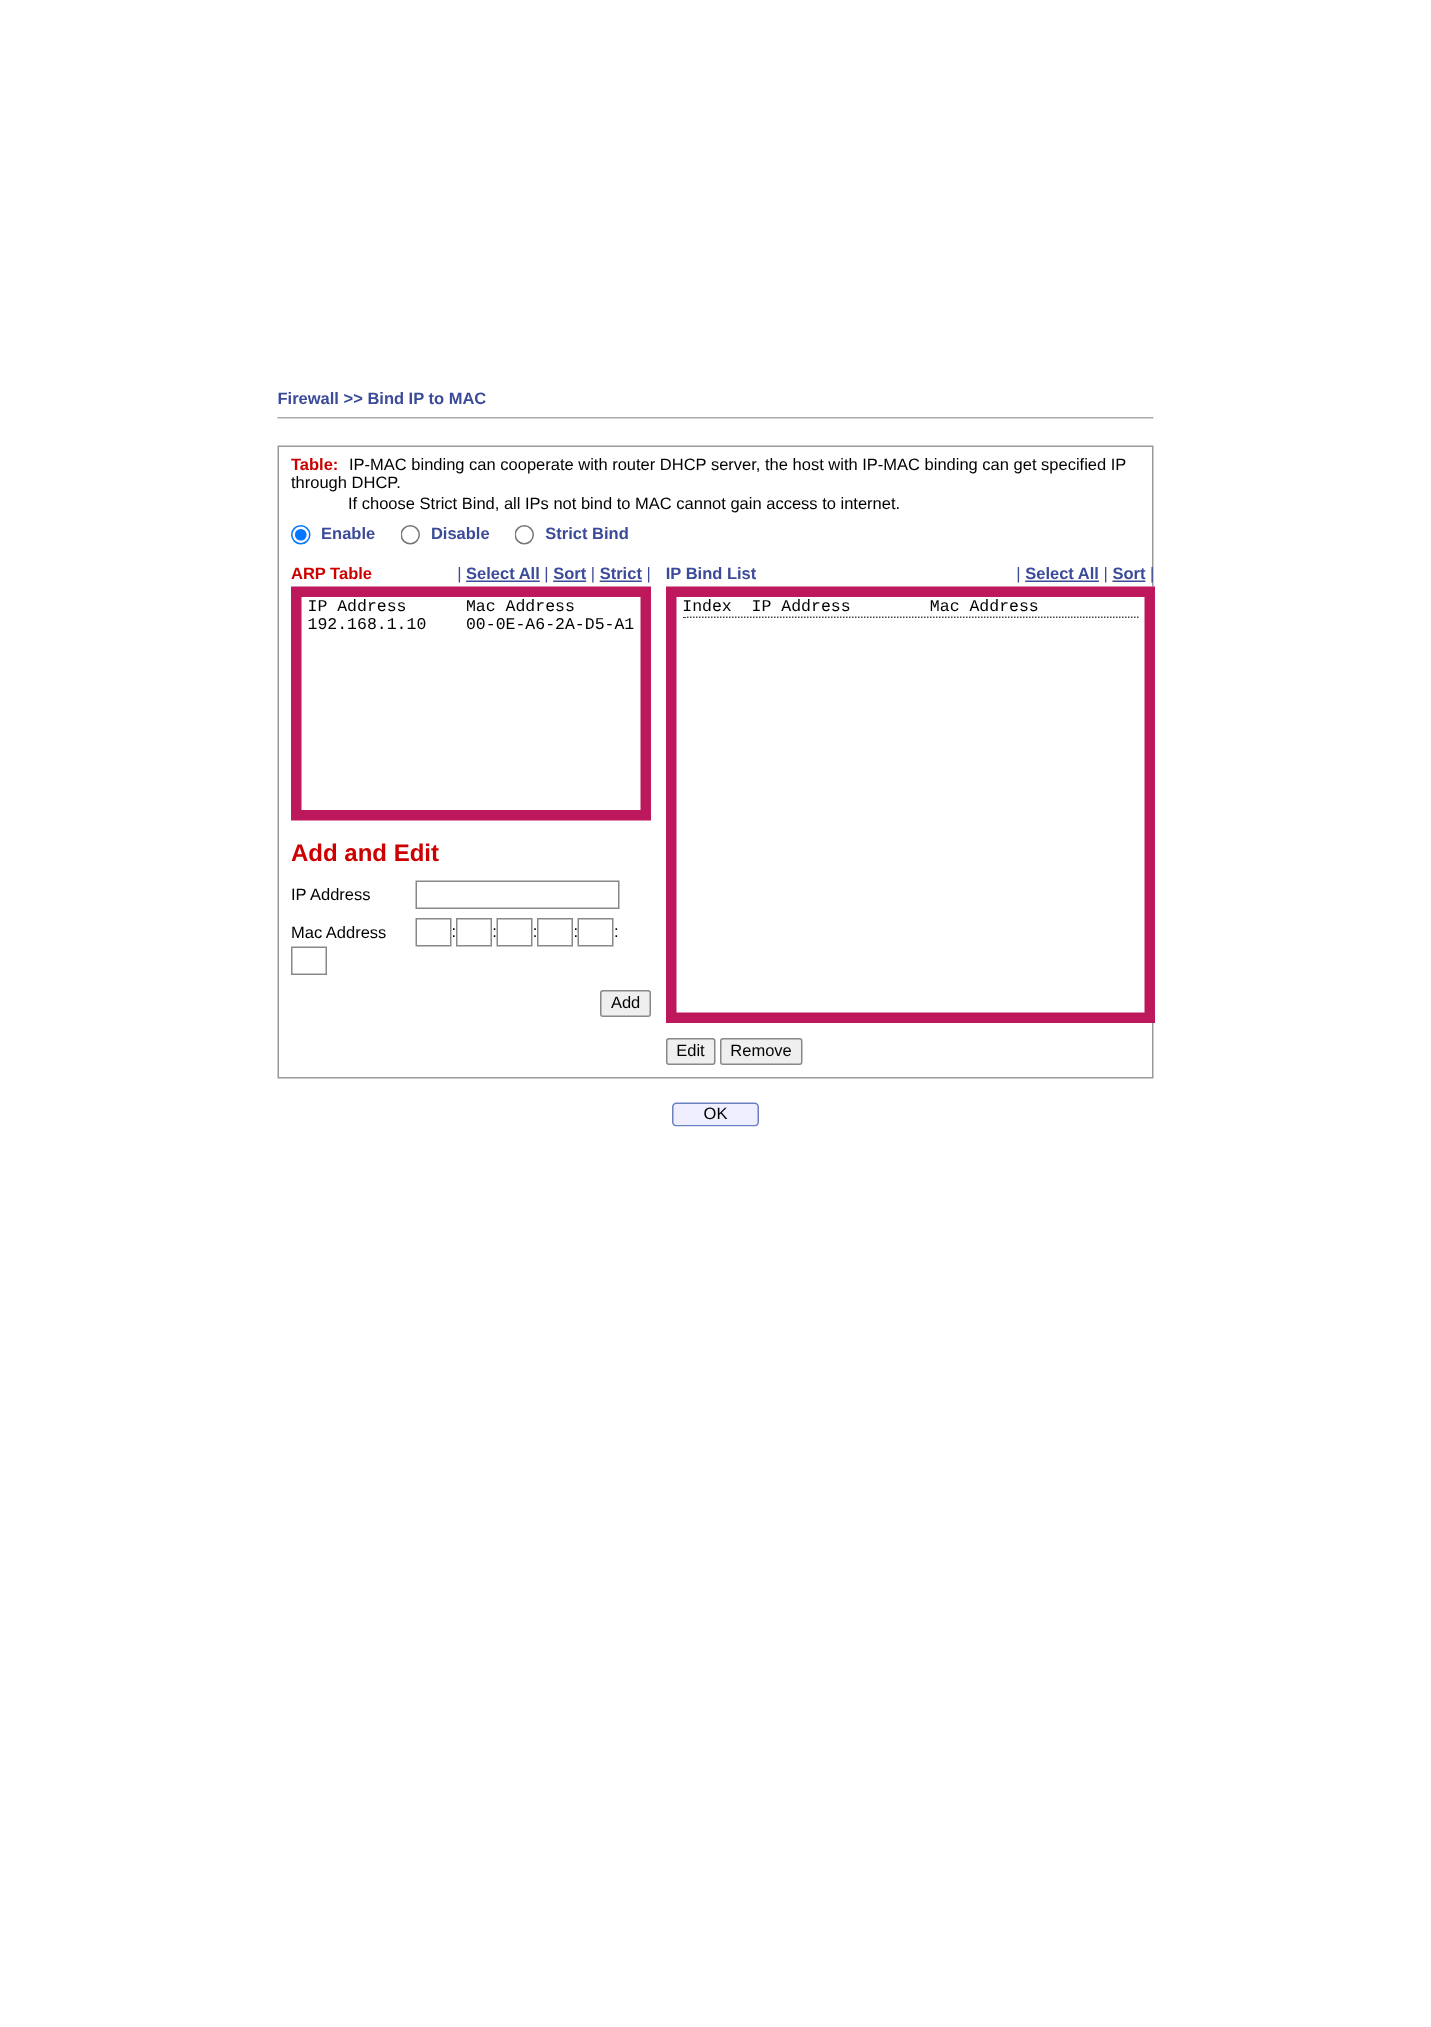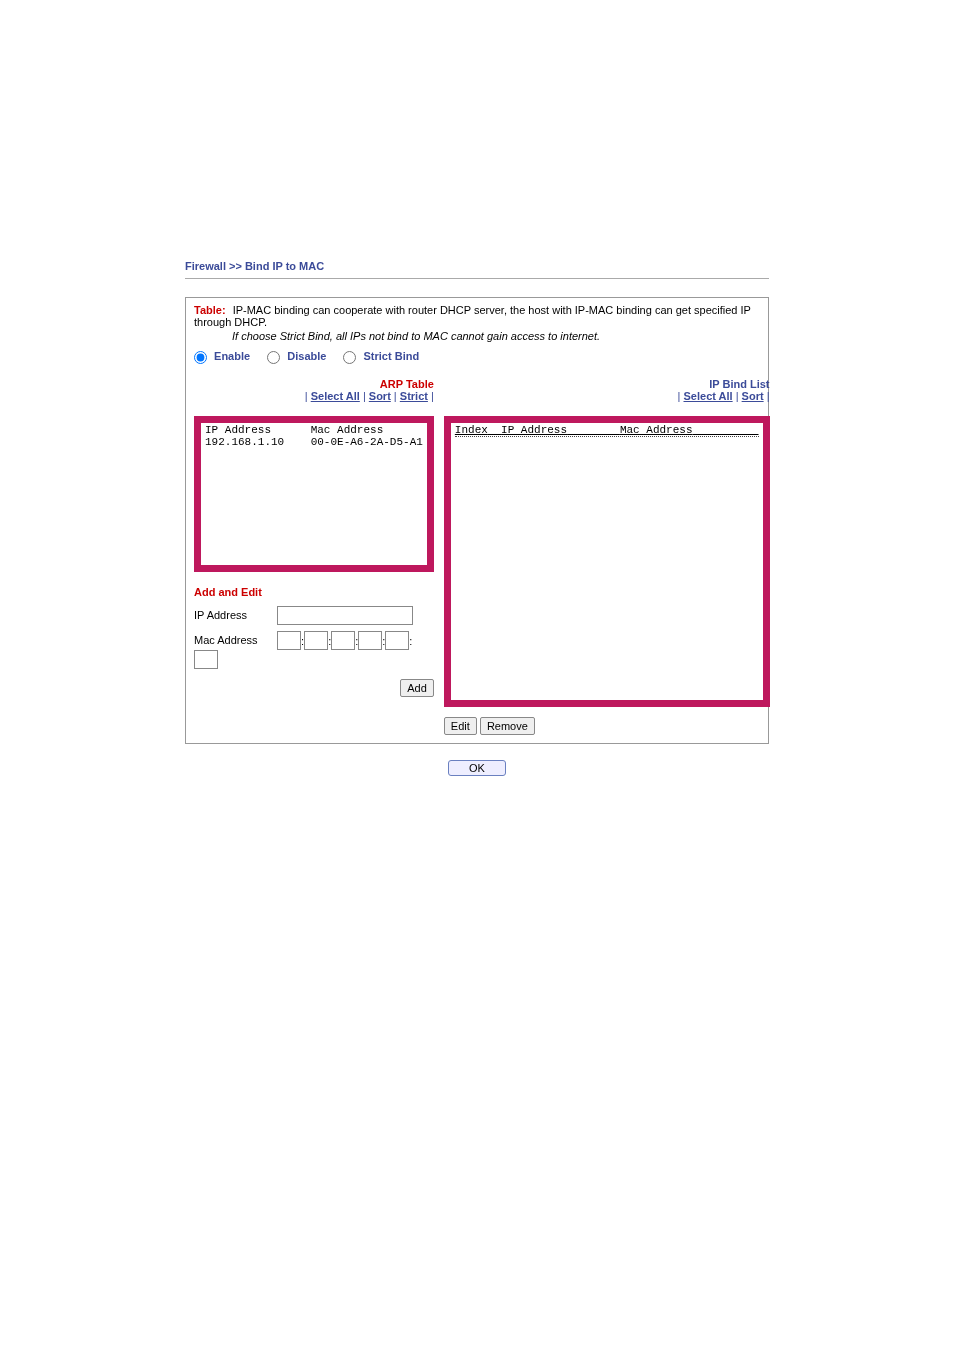--- a/index.html
+++ b/index.html
@@ -38,21 +38,20 @@
     .note-label {
       color: #cc0000;
       font-weight: bold;
     }
     .note-text {
       margin-left: 4px;
     }
     .note-line2 {
       margin-left: 38px;
       margin-top: 2px;
-      font-style: italic;
     }
     .radio-row {
       margin-top: 8px;
     }
     .radio-row label {
       color: #3b4b99;
       font-weight: bold;
       margin-right: 14px;
       font-size: 11px;
     }
@@ -64,22 +63,21 @@
       display: flex;
       margin-top: 14px;
       gap: 10px;
     }
     .col {
       flex: 1;
     }
     .col-header {
       display: flex;
       align-items: flex-end;
-      margin-bottom: 14px;
-      flex-direction: column;
+      margin-bottom: 2px;
     }
     .col-title {
       color: #cc0000;
       font-weight: bold;
       font-size: 11px;
       flex: 1;
     }
     .link-group {
       color: #3b4b99;
       font-size: 11px;
@@ -101,21 +99,21 @@
       white-space: pre;
     }
     .dashed-header {
       border-bottom: 1px dotted #444;
       display: inline-block;
       text-decoration: none;
     }
     .add-edit-title {
       color: #cc0000;
       font-weight: bold;
-      font-size: 11px;
+      font-size: 16px;
       margin-top: 14px;
       margin-bottom: 8px;
     }
     .field-row {
       font-size: 11px;
       margin-bottom: 6px;
     }
     .field-label {
       display: inline-block;
       width: 80px;
@@ -243,21 +241,21 @@
       </div>
 
       <div class="col">
         <div class="col-header">
           <span class="col-title" style="color:#3b4b99;font-weight:bold;">IP Bind List</span>
           <span class="link-group">
             | <a>Select All</a>
             | <a>Sort</a> |
           </span>
         </div>
-        <div class="listbox right-box"><span class="dashed-header" style="width:100%;text-decoration:underline;"><span>Index</span>  <span>IP Address</span>        <span>Mac Address</span>          </span></div>
+        <div class="listbox right-box"><span class="dashed-header" style="width:100%;"><span>Index</span>  <span>IP Address</span>        <span>Mac Address</span>          </span></div>
 
         <div class="btn-row-left">
           <button class="std">Edit</button>
           <button class="std">Remove</button>
         </div>
       </div>
     </div>
   </div>
 
   <div class="ok-row">

